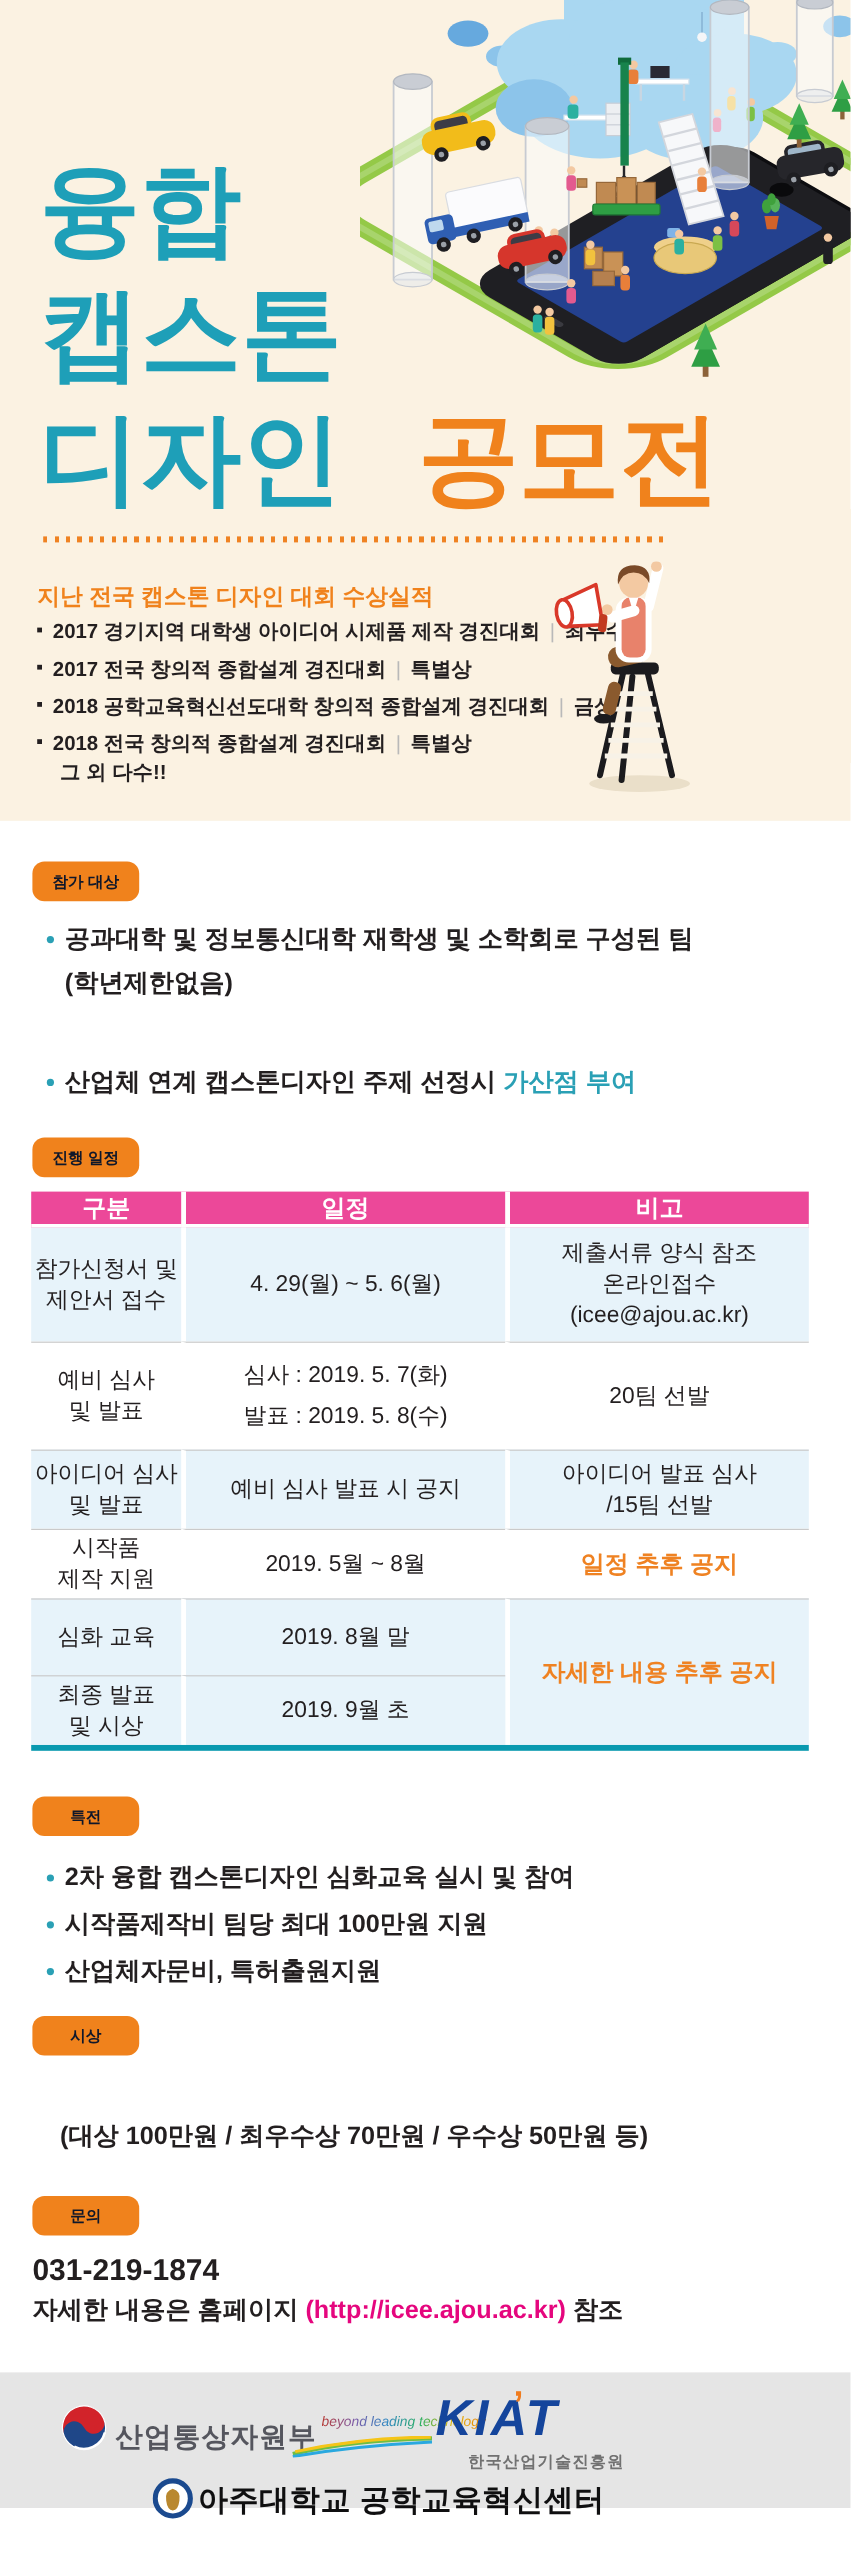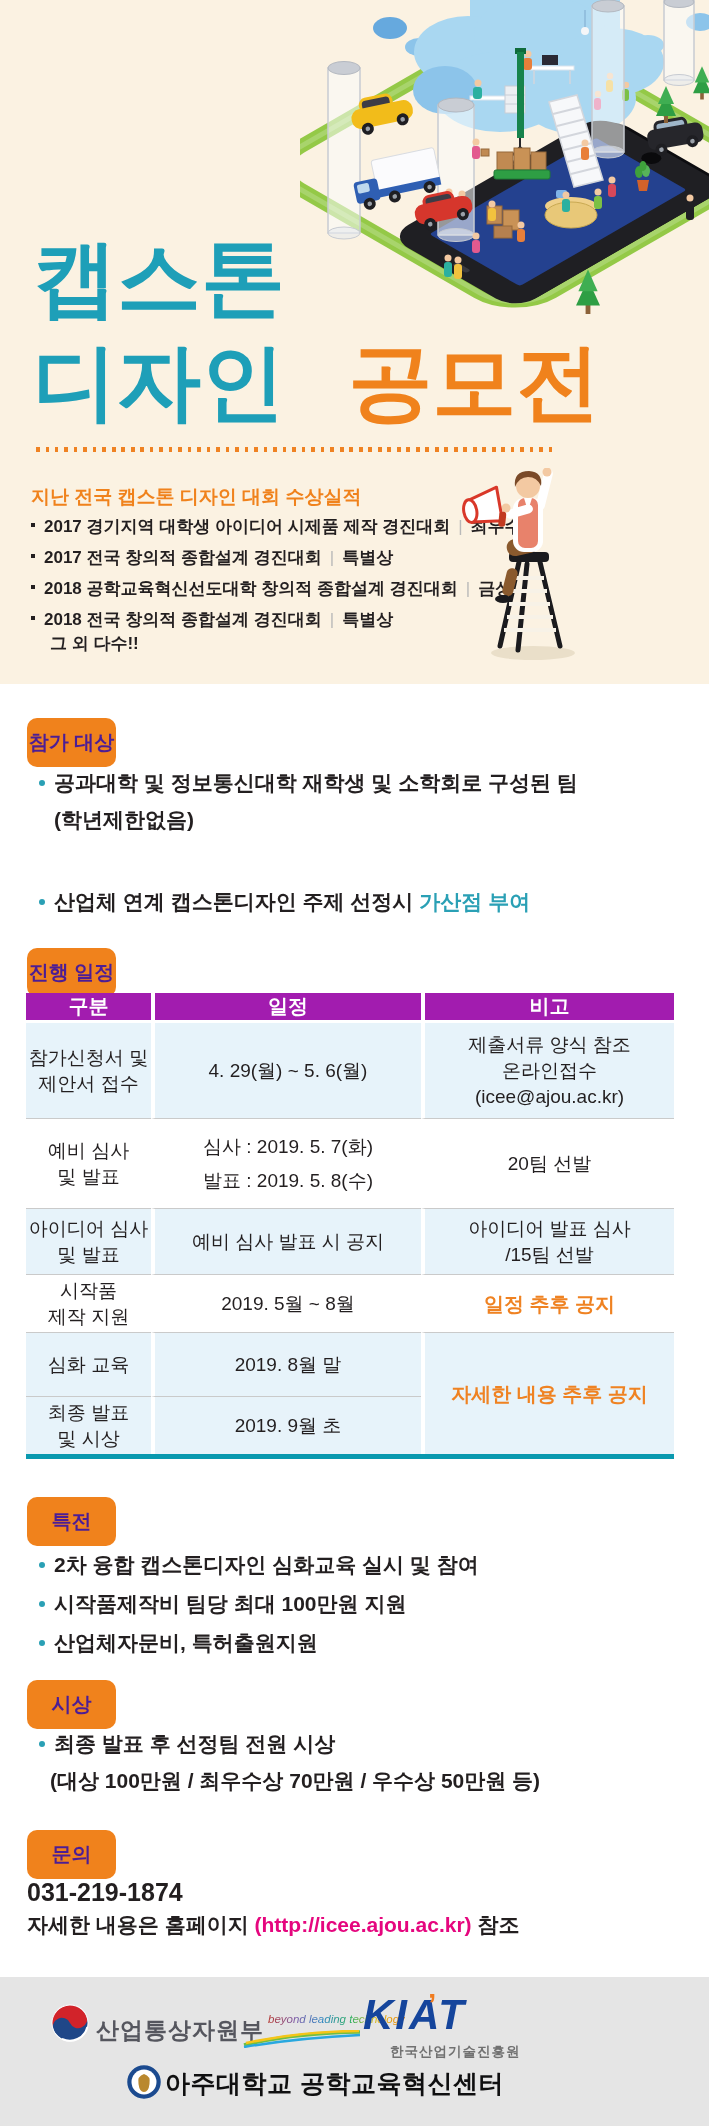--- a/index.html
+++ b/index.html
@@ -23,59 +23,59 @@
     background:repeating-linear-gradient(90deg,#EF8222 0 3.5px, transparent 3.5px 9.5px);
   }
   .awards-heading { position:absolute; left:31px; top:484px; font-size:19px; font-weight:bold; color:#F0821C; white-space:nowrap; }
   .award-item { position:absolute; left:44px; font-size:17px; font-weight:bold; color:#231F20; white-space:nowrap; }
   .award-item::before { content:""; position:absolute; left:-13px; top:8px; width:4px; height:4px; background:#231F20; }
   .award-sep { color:#B9B9B9; font-weight:normal; margin:0 8px; }
   .awards-more { position:absolute; left:50px; top:632px; font-size:17px; font-weight:bold; }
 
   
   .badge {
-    position:absolute; left:27px; width:89px; height:49px; background:#F0821C;
-    border-radius:10px; color:#4c1d95; font-size:20px; font-weight:bold;
+    position:absolute; left:27px; width:89px; height:33px; background:#F0821C;
+    border-radius:10px; color:#0f172a; font-size:13px; font-weight:bold;
     display:flex; align-items:center; justify-content:center; white-space:nowrap;
   }
 
   
   .bullet-line { position:absolute; left:54px; font-size:21px; font-weight:600; color:#231F20; white-space:nowrap; line-height:1.3; }
   .bullet-line::before { content:""; position:absolute; left:-15px; top:11px; width:6px; height:6px; border-radius:50%; background:#2AA0B5; }
   .no-dot::before { display:none; }
   .hl { color:#2AA0B5; font-weight:bold; margin-left:6px; }
 
   
   .schedule-table {
     position:absolute; left:26px; top:993px; width:648px;
     border-collapse:separate; border-spacing:0; table-layout:fixed;
     border-bottom:5px solid #0999AF;
   }
   .schedule-table th {
-    background:#a21caf; color:#fff; font-size:20px; font-weight:bold;
+    background:#ec4899; color:#fff; font-size:20px; font-weight:bold;
     height:28px; border-bottom:3px solid #fff; text-align:center; vertical-align:middle;
   }
   .schedule-table td {
     font-size:19px; color:#231F20; text-align:center; vertical-align:middle;
     line-height:26px; background:#ffffff; font-weight:500; padding:2px;
   }
   .schedule-table th + th, .schedule-table td + td { border-left:4px solid #fff; }
   .schedule-table tbody tr:not(:first-child) td { border-top:1px solid #CACACA; }
   .schedule-table tr.alt td { background:#E7F3FA; }
   .r1 td { height:95px; } .r2 td { height:90px; } .r3 td { height:66px; }
   .r4 td { height:58px; } .r5 td { height:64px; } .r6 td { height:58px; }
   .orange-note { color:#EF8222 !important; font-weight:bold !important; font-size:20px !important; }
 
   
   .contact-phone { position:absolute; left:27px; top:1878px; font-size:25px; font-weight:600; color:#231F20; }
   .contact-home  { position:absolute; left:27px; top:1911px; font-size:21px; font-weight:600; color:#231F20; white-space:nowrap; }
   .contact-home .url { color:#E5067E; }
 
   
-  .footer { position:absolute; left:0; top:1977px; width:709px; height:149px; background:#E5E5E5; }
+  .footer { position:absolute; left:0; top:1977px; width:709px; height:113px; background:#E5E5E5; }
   .motie-text { position:absolute; left:96px; top:38px; font-size:23px; font-weight:bold; color:#55565E; letter-spacing:1px; }
   .slogan {
     position:absolute; left:232px; top:36px; font-size:11.5px; font-weight:normal; font-style:italic;
     background:linear-gradient(90deg,#B5342E,#7C5AA8,#2E86C1,#27AE60,#E4B50A,#E87E04);
     -webkit-background-clip:text; background-clip:text; color:transparent; white-space:nowrap;margin-left:36px;
   }
   .kiat-word { position:absolute; left:363px; top:14px; font-size:42px; font-weight:bold; font-style:italic; color:#15459C; letter-spacing:2px; }
   .kiat-accent { position:absolute; left:428px; top:10px; font-size:30px; font-style:normal; color:#F07C1F; font-weight:bold; }
   .kiat-kr { position:absolute; left:390px; top:66px; font-size:13.5px; font-weight:bold; color:#717171; letter-spacing:1px; }
   .ajou-text { position:absolute; left:165px; top:90px; font-size:25px; font-weight:800; color:#0F0F10; letter-spacing:0.5px; white-space:nowrap; }
@@ -280,20 +280,21 @@
       <g>
         <circle cx="448" cy="258" r="3.5" fill="#F3C9A2"></circle>
           <rect x="444" y="262" width="8" height="15" rx="3" fill="#2BB0A0"></rect>
         <circle cx="458" cy="260" r="3.5" fill="#F3C9A2"></circle>
           <rect x="454" y="264" width="8" height="15" rx="3" fill="#F2C23E"></rect>
         <circle cx="690" cy="198" r="3.5" fill="#F3C9A2"></circle>
           <rect x="686" y="202" width="8" height="18" rx="3" fill="#1F1F24"></rect>
       </g>
     </svg>
 
+    <div class="t-line t-w1">융합</div>
     <div class="t-line t-w2">캡스톤</div>
     <div class="t-line t-w3"><span>디자인</span> <span class="t-orange">공모전</span></div>
 
     <div class="dotted-divider"></div>
 
     <div class="awards-heading">지난 전국 캡스톤 디자인 대회 수상실적</div>
 
     <div class="award-item" style="top:515px;">
       <span>2017 경기지역 대학생 아이디어 시제품 제작 경진대회</span><span class="award-sep">|</span><span>최우수상</span>
     </div>
@@ -440,21 +441,20 @@
       </tr>
     </tbody>
   </table>
 
   <div class="badge" style="top:1497px;">특전</div>
   <div class="bullet-line" style="top:1551px;">2차 융합 캡스톤디자인 심화교육 실시 및 참여</div>
   <div class="bullet-line" style="top:1590px;">시작품제작비 팀당 최대 100만원 지원</div>
   <div class="bullet-line" style="top:1629px;">산업체자문비, 특허출원지원</div>
 
   <div class="badge" style="top:1680px;">시상</div>
-  <div class="bullet-line" style="top:1730px;">최종 발표 후 선정팀 전원 시상</div>
   <div class="bullet-line no-dot" style="top:1767px;left:50px;">(대상 100만원 / 최우수상 70만원 / 우수상 50만원 등)</div>
 
   <div class="badge" style="top:1830px;">문의</div>
   <div class="contact-phone">031-219-1874</div>
   <div class="contact-home">
     <span>자세한 내용은 홈페이지 </span><span class="url">(http://icee.ajou.ac.kr)</span><span> 참조</span>
   </div>
 
   <div class="footer">
     <svg class="abs" style="left:50px;top:23px;width:40px;height:46px;" viewBox="0 0 40 46">

